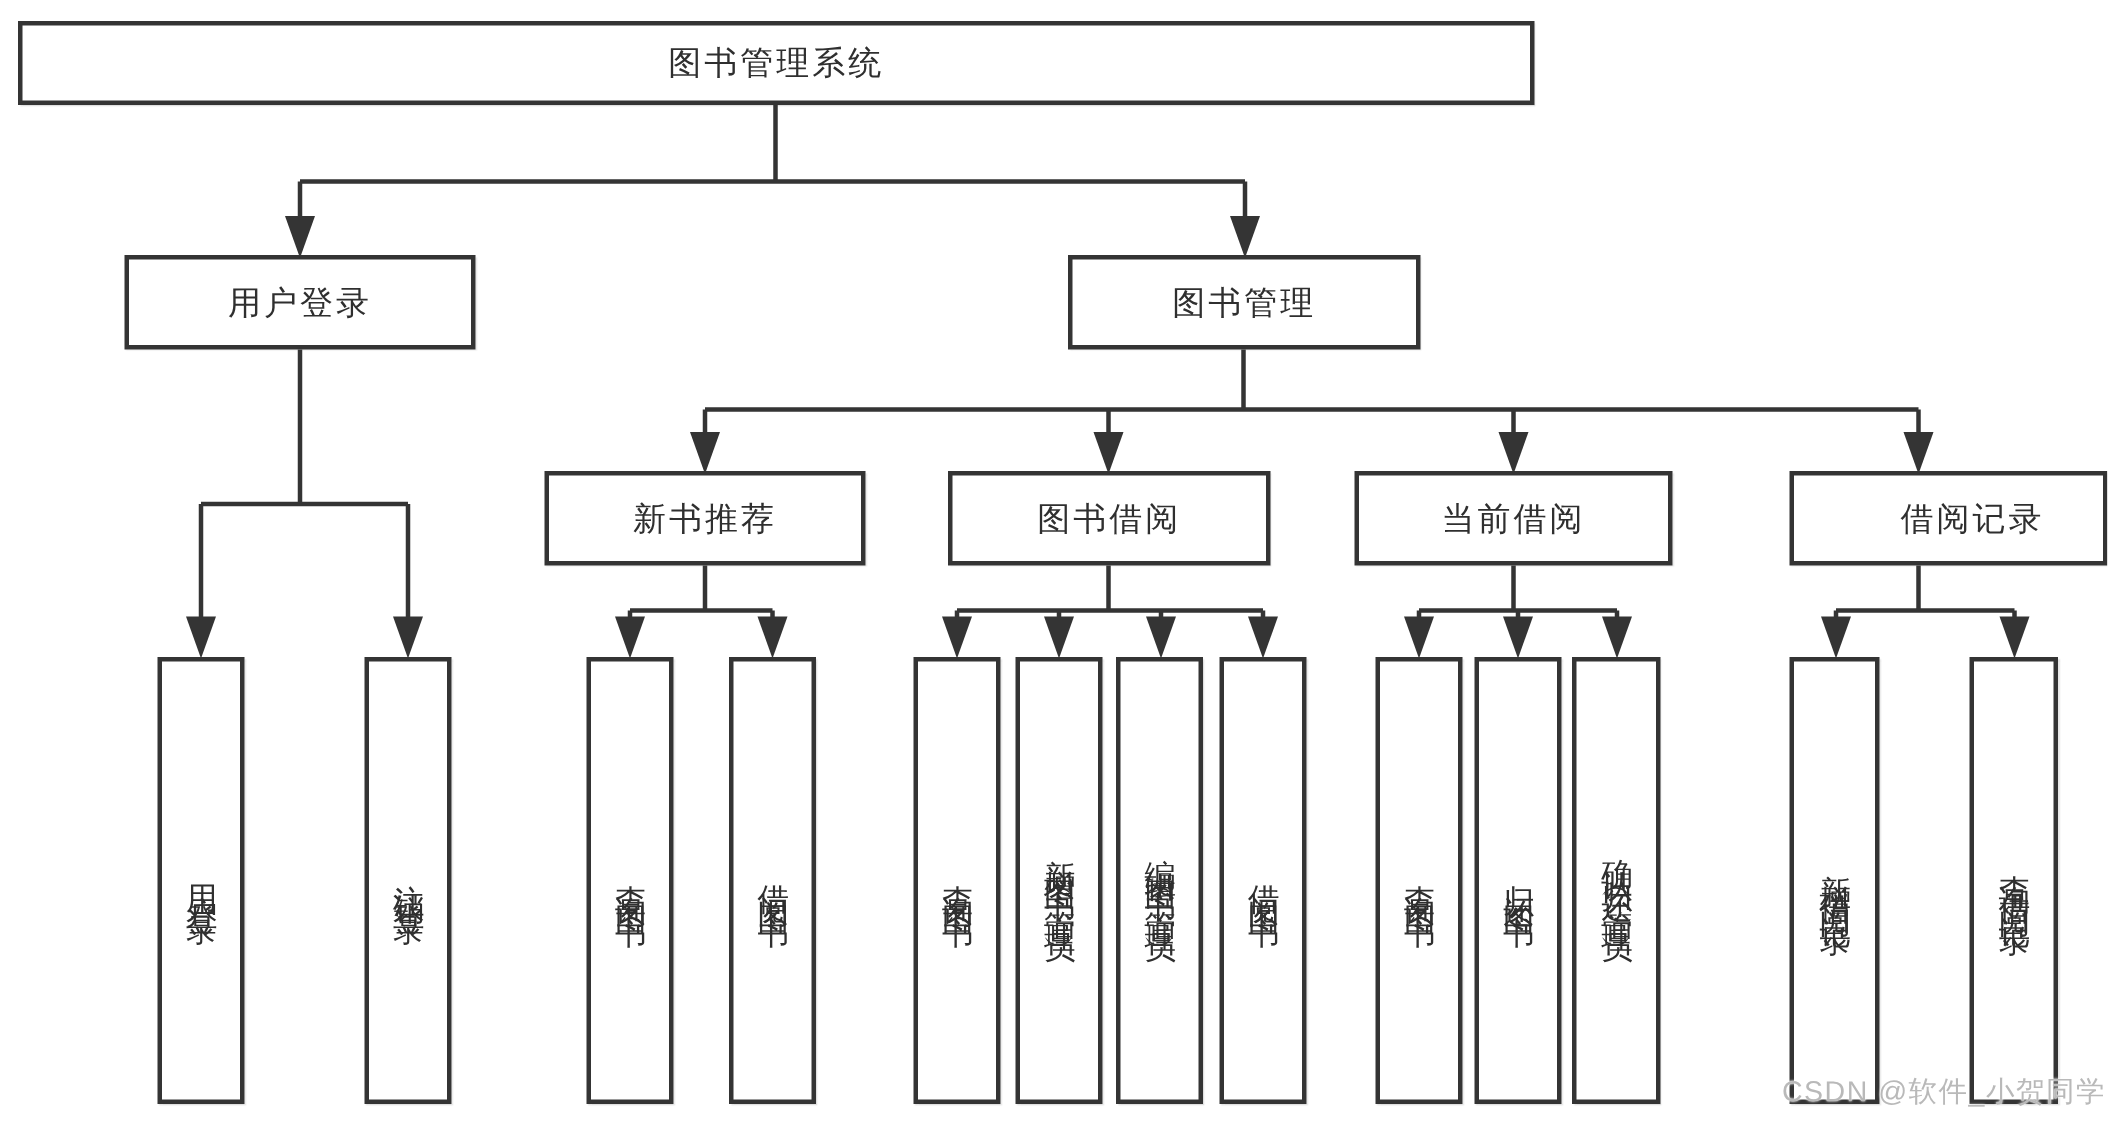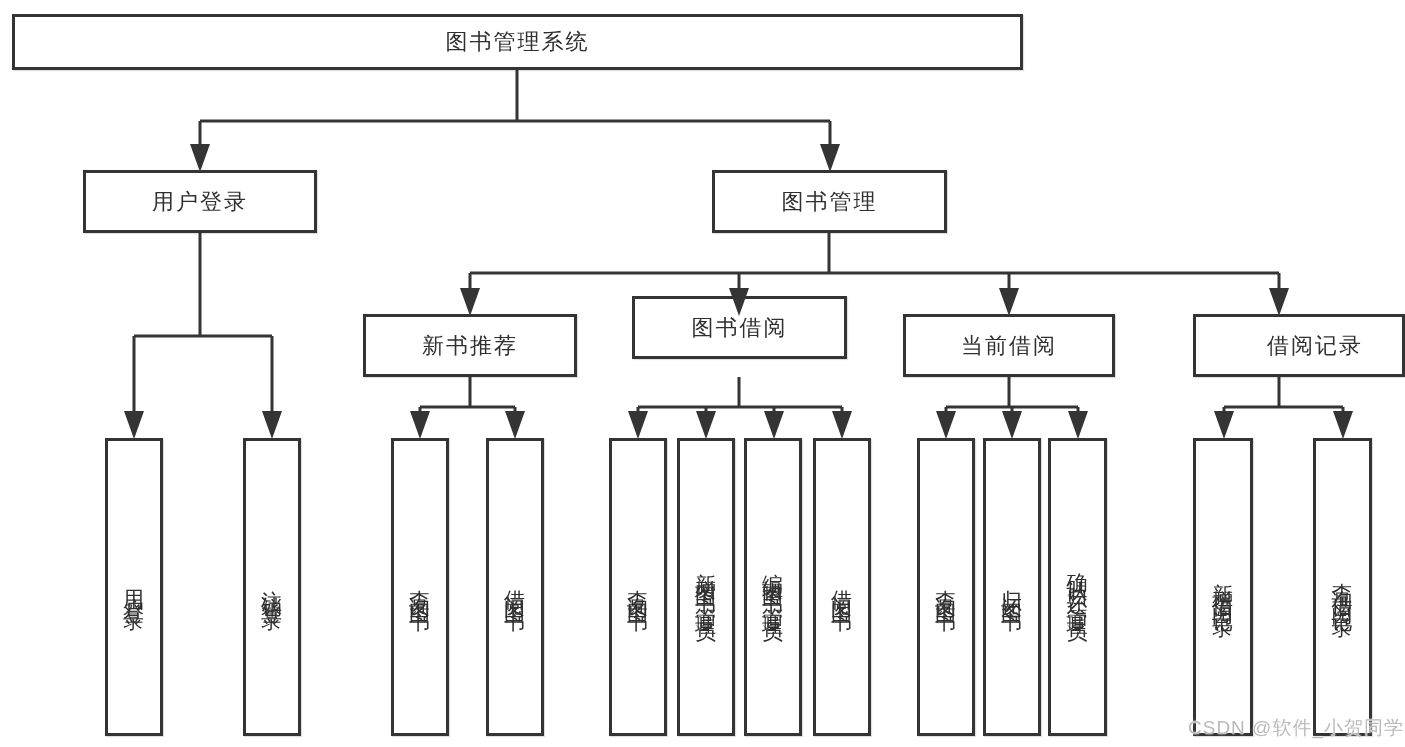--- a/index.html
+++ b/index.html
@@ -29,21 +29,21 @@
 <body>
 
 <div class="canvas">
 
   <div class="node hbox" style="left:12px;top:14px;width:1011px;height:56px;">图书管理系统</div>
 
   <div class="node hbox" style="left:83px;top:170px;width:234px;height:63px;">用户登录</div>
   <div class="node hbox" style="left:712px;top:170px;width:235px;height:63px;font-family:Liberation Mono, monospace;">图书管理</div>
 
   <div class="node hbox" style="left:363px;top:314px;width:214px;height:63px;">新书推荐</div>
-  <div class="node hbox" style="left:632px;top:296px;width:215px;height:63px;">图书借阅</div>
+  <div class="node hbox" style="left:632px;top:314px;width:215px;height:63px;">图书借阅</div>
   <div class="node hbox" style="left:903px;top:314px;width:212px;height:63px;text-align:center;">当前借阅</div>
   <div class="node hbox" style="left:1193px;top:314px;width:212px;height:63px;padding-left:32px;">借阅记录</div>
 
   <div class="node vbox" style="left:105px;top:438px;width:58px;height:298px;">用户登录</div>
   <div class="node vbox" style="left:243px;top:438px;width:58px;height:298px;">注销登录</div>
 
   <div class="node vbox" style="left:391px;top:438px;width:58px;height:298px;">查询图书</div>
   <div class="node vbox" style="left:486px;top:438px;width:58px;height:298px;">借阅图书</div>
 
   <div class="node vbox" style="left:609px;top:438px;width:58px;height:298px;">查询图书</div>

